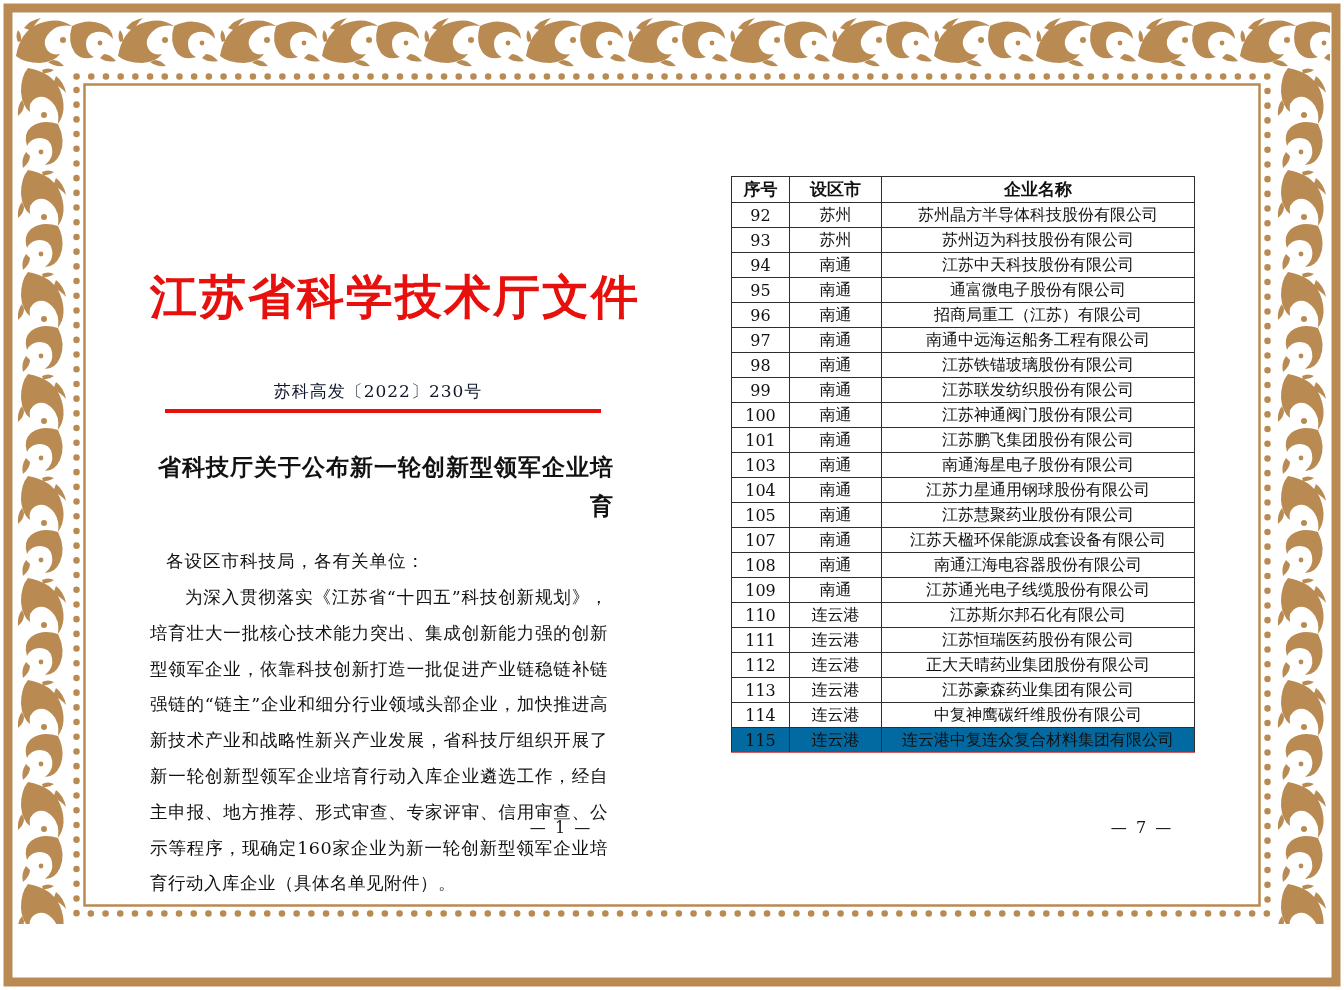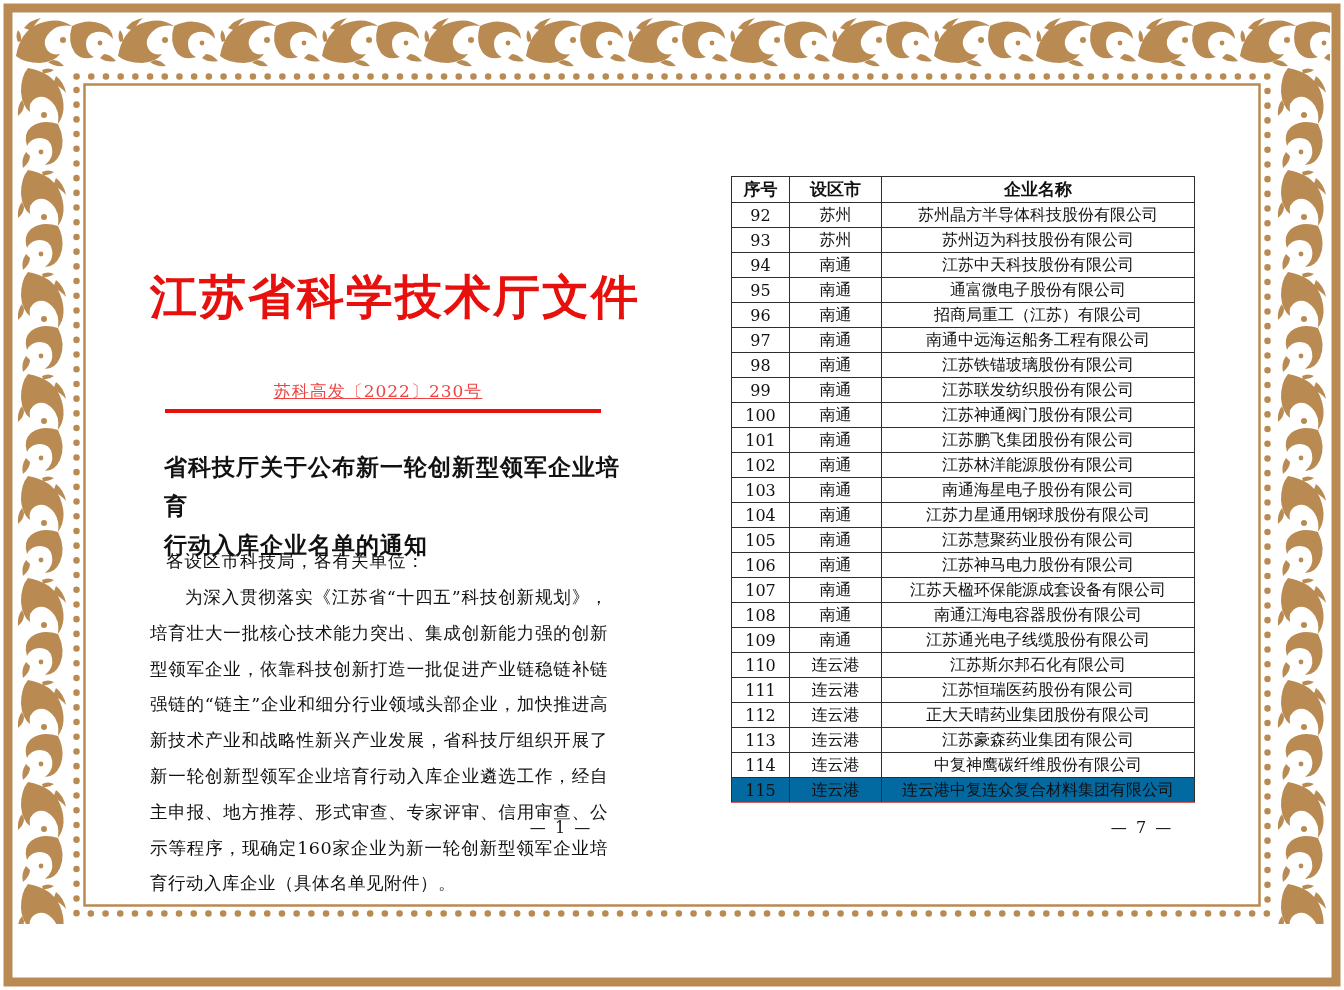--- a/index.html
+++ b/index.html
@@ -6,23 +6,23 @@
   .page{position:relative;width:1344px;height:990px;background:#ffffff;overflow:hidden;
         font-family:"DejaVu Serif",serif;}
   .border-svg{position:absolute;left:0;top:0;width:1344px;height:990px;pointer-events:none;}
   .abs{position:absolute;}
 
   
   .letterhead{left:150px;top:266px;width:456px;text-align:right;
       font-size:47px;font-weight:bold;color:#e8100c;letter-spacing:2px;
       font-family:"DejaVu Serif",serif;white-space:nowrap;}
   .doc-number{left:150px;top:380px;width:456px;text-align:center;
-      font-size:17px;color:#ef4444;letter-spacing:1px;text-decoration:underline;}
+      font-size:17px;color:#0f172a;letter-spacing:1px;}
   .red-rule{left:165px;top:409px;width:436px;height:4px;background:#e8100c;}
-  .notice-title{left:164px;top:448px;width:456px;text-align:left;
+  .notice-title{left:158px;top:448px;width:456px;text-align:right;
       font-size:23px;font-weight:bold;color:#111;line-height:39px;
       font-family:"DejaVu Sans",sans-serif;letter-spacing:1px;}
   .salutation{left:166px;top:549px;width:440px;font-size:17.5px;color:#111;letter-spacing:1px;}
   .body-par{left:150px;top:580px;width:458px;font-size:17.5px;color:#111;
       line-height:35.8px;text-align:justify;text-indent:2em;letter-spacing:0.5px;}
   .page-num{font-size:16px;color:#111;letter-spacing:2px;}
   .page-num-left{left:516px;top:818px;width:90px;text-align:center;}
   .page-num-right{left:1100px;top:818px;width:84px;text-align:center;}
 
   
@@ -130,21 +130,20 @@
   </svg>
 
   <div class="abs letterhead">江苏省科学技术厅文件</div>
 
   <div class="abs doc-number">苏科高发〔2022〕230号</div>
 
   <div class="abs red-rule"></div>
 
   <div class="abs notice-title">
     <div>省科技厅关于公布新一轮创新型领军企业培育</div>
-    <div>行动入库企业名单的通知</div>
   </div>
 
   <div class="abs salutation">各设区市科技局，各有关单位：</div>
 
   <div class="abs body-par">为深入贯彻落实《江苏省“十四五”科技创新规划》，培育壮大一批核心技术能力突出、集成创新能力强的创新型领军企业，依靠科技创新打造一批促进产业链稳链补链强链的“链主”企业和细分行业领域头部企业，加快推进高新技术产业和战略性新兴产业发展，省科技厅组织开展了新一轮创新型领军企业培育行动入库企业遴选工作，经自主申报、地方推荐、形式审查、专家评审、信用审查、公示等程序，现确定160家企业为新一轮创新型领军企业培育行动入库企业（具体名单见附件）。</div>
 
   <div class="abs page-num page-num-left">— 1 —</div>
 
   <table class="company">
     <colgroup>
@@ -204,43 +203,33 @@
           <td>100</td>
           <td>南通</td>
           <td>江苏神通阀门股份有限公司</td>
         </tr>
         <tr>
           <td>101</td>
           <td>南通</td>
           <td>江苏鹏飞集团股份有限公司</td>
         </tr>
         <tr>
-          <td>102</td>
-          <td>南通</td>
-          <td>江苏林洋能源股份有限公司</td>
-        </tr>
-        <tr>
           <td>103</td>
           <td>南通</td>
           <td>南通海星电子股份有限公司</td>
         </tr>
         <tr>
           <td>104</td>
           <td>南通</td>
           <td>江苏力星通用钢球股份有限公司</td>
         </tr>
         <tr>
           <td>105</td>
           <td>南通</td>
           <td>江苏慧聚药业股份有限公司</td>
-        </tr>
-        <tr>
-          <td>106</td>
-          <td>南通</td>
-          <td>江苏神马电力股份有限公司</td>
         </tr>
         <tr>
           <td>107</td>
           <td>南通</td>
           <td>江苏天楹环保能源成套设备有限公司</td>
         </tr>
         <tr>
           <td>108</td>
           <td>南通</td>
           <td>南通江海电容器股份有限公司</td>

